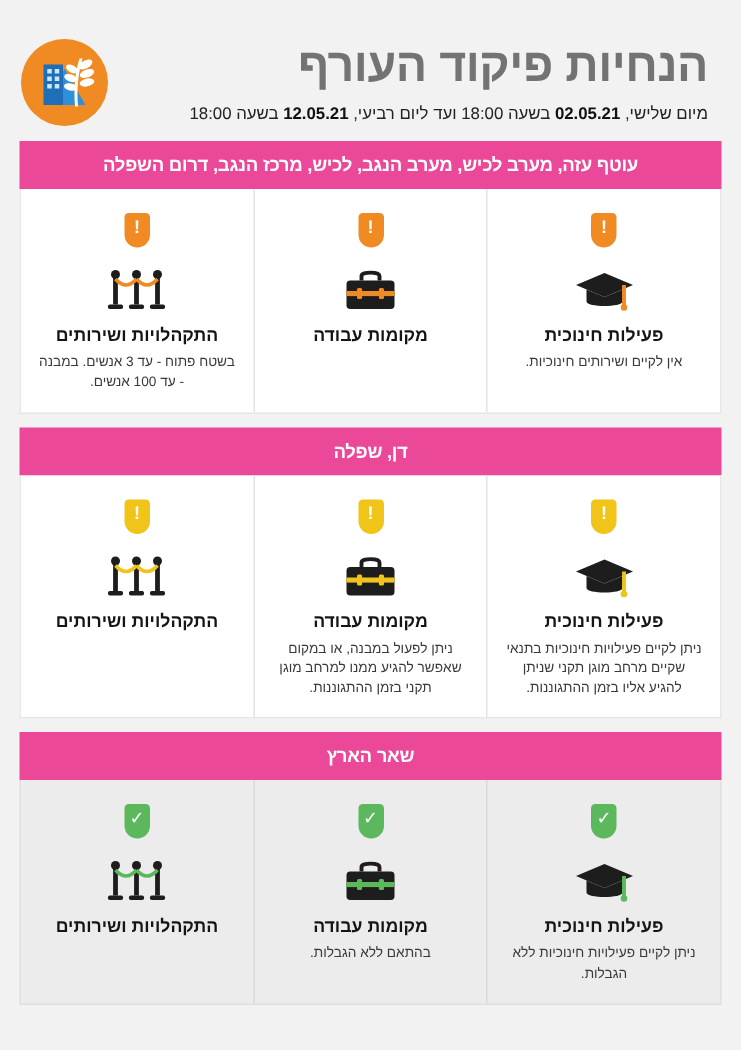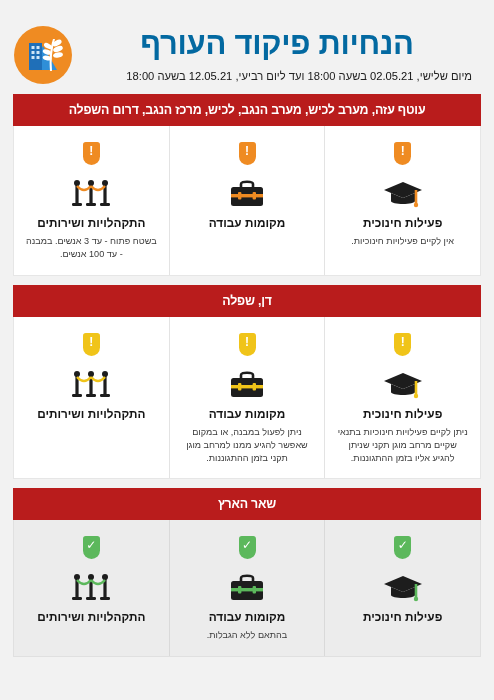--- a/index.html
+++ b/index.html
@@ -34,36 +34,35 @@
     gap: 10px;
   }
   .header-text {
     flex: 1;
     text-align: right;
     padding-right: 8px;
   }
   .main-title {
     font-size: 31px;
     font-weight: bold;
-    color: #0369a1;
+    color: #737373;
     letter-spacing: -0.3px;
     line-height: 1.1;
     margin: 0 0 7px 0;
     white-space: nowrap;
-    text-align: center;
   }
   .sub-title {
     font-size: 11.2px;
     color: #222222;
     line-height: 1.25;
     margin: 0;
     white-space: nowrap;
   }
   .sub-title b {
-    font-weight: normal;
+    font-weight: bold;
     color: #111111;
   }
 
   
   .logo {
     width: 58px;
     height: 58px;
     border-radius: 50%;
     background: #ef8b22;
     position: relative;
@@ -78,21 +77,21 @@
     flex: 1;
     display: flex;
     flex-direction: column;
   }
   .section {
     margin-bottom: 9px;
   }
   .section:last-child { margin-bottom: 16px; }
 
   .section-header {
-    background: #b91c1c;
+    background: #ec4899;
     color: #ffffff;
     text-align: center;
     font-size: 12.4px;
     font-weight: bold;
     padding: 9px 8px;
     letter-spacing: -0.2px;
   }
 
   .cards {
     display: flex;
@@ -214,21 +213,21 @@
           </div>
           <div class="card-icon">
             <svg width="40" height="30" viewBox="0 0 40 30" aria-hidden="true">
               <polygon points="20,3 39,11 20,19 1,11" fill="#1d1d1d"></polygon>
               <path d="M8 14 L8 22 C8 26 32 26 32 22 L32 14 L20 19 Z" fill="#1d1d1d"></path>
               <path d="M33 11 L33 25" stroke="#ef8b22" stroke-width="2.6" fill="none"></path>
               <circle cx="33" cy="26" r="2.2" fill="#ef8b22"></circle>
             </svg>
           </div>
           <div class="card-title">פעילות חינוכית</div>
-          <div class="card-body">אין לקיים פעילויות חינוכיות.</div>
+          <div class="card-body">אין לקיים ושירותים חינוכיות.</div>
         </div>
 
         <div class="card">
           <div class="badge warn">
             <span class="glyph">!</span>
           </div>
           <div class="card-icon">
             <svg width="40" height="32" viewBox="0 0 40 32" aria-hidden="true">
               <path d="M14 10 L14 7 C14 4 26 4 26 7 L26 10" stroke="#1d1d1d" stroke-width="2.6" fill="none"></path>
               <rect x="4" y="10" width="32" height="19" rx="2.5" fill="#1d1d1d"></rect>
@@ -342,20 +341,21 @@
           </div>
           <div class="card-icon">
             <svg width="40" height="30" viewBox="0 0 40 30" aria-hidden="true">
               <polygon points="20,3 39,11 20,19 1,11" fill="#1d1d1d"></polygon>
               <path d="M8 14 L8 22 C8 26 32 26 32 22 L32 14 L20 19 Z" fill="#1d1d1d"></path>
               <path d="M33 11 L33 25" stroke="#5cb85c" stroke-width="2.6" fill="none"></path>
               <circle cx="33" cy="26" r="2.2" fill="#5cb85c"></circle>
             </svg>
           </div>
           <div class="card-title">פעילות חינוכית</div>
+          <div class="card-body">ניתן לקיים פעילויות חינוכיות ללא הגבלות.</div>
         </div>
 
         <div class="card">
           <div class="badge ok">
             <span class="glyph">✓</span>
           </div>
           <div class="card-icon">
             <svg width="40" height="32" viewBox="0 0 40 32" aria-hidden="true">
               <path d="M14 10 L14 7 C14 4 26 4 26 7 L26 10" stroke="#1d1d1d" stroke-width="2.6" fill="none"></path>
               <rect x="4" y="10" width="32" height="19" rx="2.5" fill="#1d1d1d"></rect>

